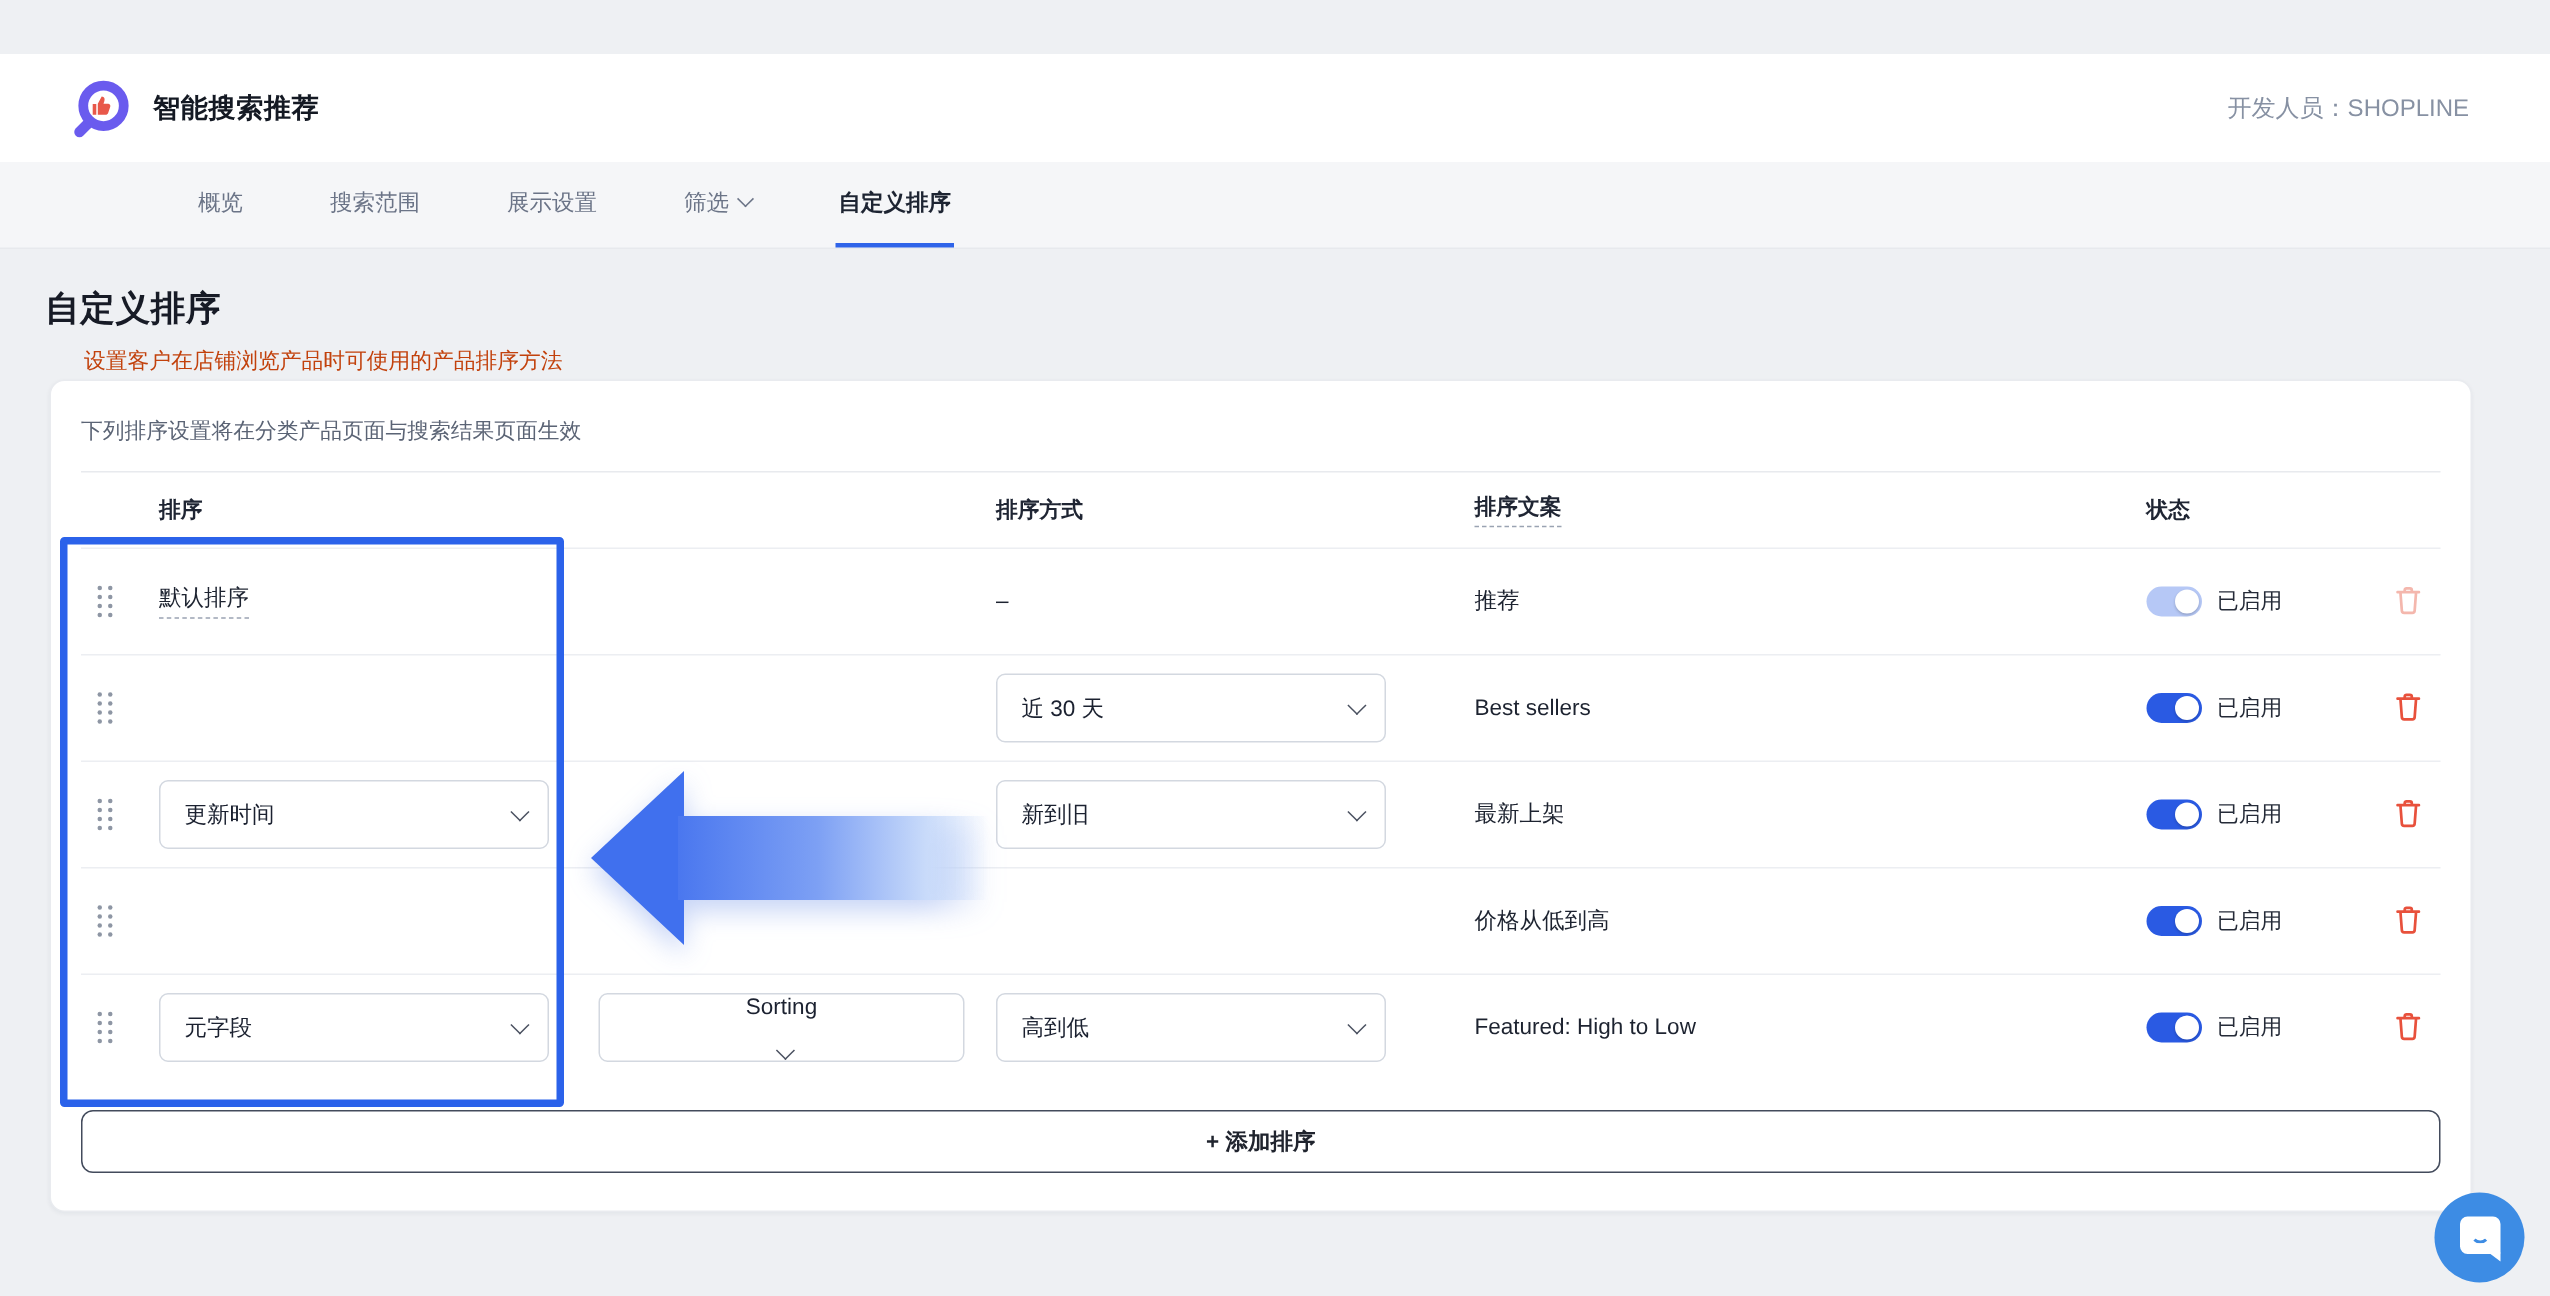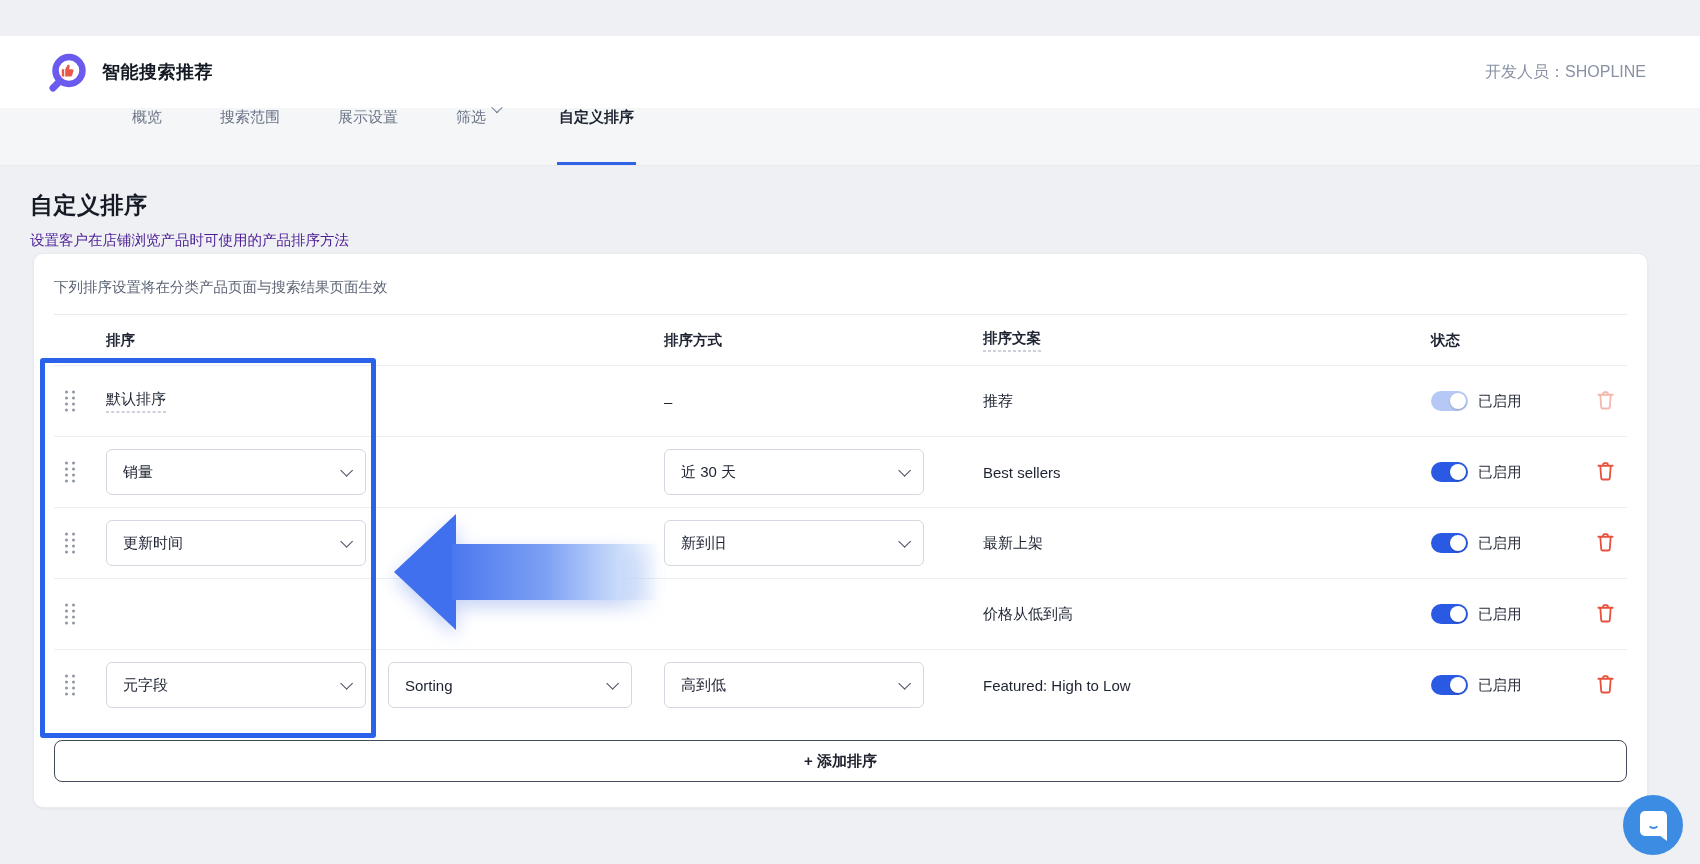--- a/index.html
+++ b/index.html
@@ -8,40 +8,40 @@
     font-family: "Liberation Sans", "DejaVu Sans", sans-serif;
     background:#eef0f3; color:#1c212e; position:relative; overflow:hidden;
   }
   
   .top-header{ height:72px; background:#fff; display:flex; align-items:center; padding:0 54px 0 48px;margin-top:36px; }
   .logo{ width:40px; height:40px; flex:0 0 auto; }
   .app-title{ font-size:18px; font-weight:700; color:#141923; margin-left:14px; letter-spacing:.5px; }
   .dev-info{ margin-left:auto; font-size:16px; color:#8791a3; }
   
   .tabbar{ height:58px; background:#f5f6f8; border-bottom:1px solid #e7e9ed; display:flex; align-items:stretch; padding-left:130px; gap:54px; }
-  .tab{ display:flex; gap:7px; font-size:15px; color:#6b7487; cursor:pointer; border-bottom:3px solid transparent; padding:0 2px; }
+  .tab{ display:flex; align-items:center; gap:7px; font-size:15px; color:#6b7487; cursor:pointer; border-bottom:3px solid transparent; padding:0 2px; }
   .tab.active{ color:#1d2432; font-weight:700; border-bottom-color:#2f64e9; }
   .chev-sm{ width:8px; height:8px; border-right:1.5px solid #6b7487; border-bottom:1.5px solid #6b7487; transform:rotate(45deg) translate(-1px,-1px); margin-top:-3px; }
   
   .page-head{ padding:24px 0 0 30px; }
   .page-title{ font-size:23px; font-weight:700; color:#171b26; letter-spacing:.5px; }
-  .page-subtitle{ font-size:14.5px; color:#4c1d95; margin-top:10px; }
+  .page-subtitle{ font-size:14.5px; color:#c2410c; margin-top:10px;margin-left:26px; }
   
   .card{ position:absolute; left:33px; top:253px; width:1615px; height:555px; background:#fff; border-radius:10px; border:1px solid #e9ebef; box-shadow:0 1px 3px rgba(25,35,60,.05); padding:0 20px; }
   .card-intro{ padding-top:24px; font-size:14.5px; color:#5b6475; }
   .card-divider{ height:1px; background:#e8eaee; margin-top:17px; }
   .thead{ position:relative; height:50px; }
   .th{ position:absolute; top:50%; transform:translateY(-50%); font-size:14.5px; font-weight:700; color:#1f2533; }
   .th.dashed, .dashed-u{ border-bottom:1px dashed #9aa3b2; padding-bottom:3px; }
   .trow{ position:relative; height:71px; border-top:1px solid #eceef2; }
   .trow:first-of-type{ border-top:1px solid #e8eaee; }
   .cell{ position:absolute; top:50%; transform:translateY(-50%); }
   .c-drag{ left:7px; }
   .c-name{ left:52px; }
-  .c-extra{ left:334px; width:244px; }
+  .c-extra{ left:345px; width:244px;flex-direction:column; }
   .c-method{ left:610px; width:287px; }
   .c-copy{ left:929px; }
   .c-toggle{ left:1377px; }
   .c-stlabel{ left:1424px;text-align:right; }
   .c-trash{ left:1542px; }
   .plain-text{ font-size:15px; color:#1d2330; }
   
   .drag{ display:grid; grid-template-columns:repeat(2,3px); grid-auto-rows:3px; gap:3px 4px; cursor:grab; padding:4px; }
   .drag i{ width:3px; height:3px; border-radius:50%; background:#8e96a4; }
   
@@ -146,24 +146,20 @@
     <div class="cell c-drag drag">
         <i></i>
         <i></i>
         <i></i>
         <i></i>
         <i></i>
         <i></i>
         <i></i>
         <i></i>
       </div>
-    <div class="cell c-name select">
-      <span class="val">销量</span>
-        <span class="chev"></span>
-    </div>
     <div class="cell c-method select">
       <span class="val">近 30 天</span>
         <span class="chev"></span>
     </div>
     <div class="cell c-copy plain-text">Best sellers</div>
     <div class="cell c-toggle toggle">
         <div class="knob"></div>
       </div>
     <div class="cell c-stlabel status-label">已启用</div>
     <button class="cell c-trash trash">

